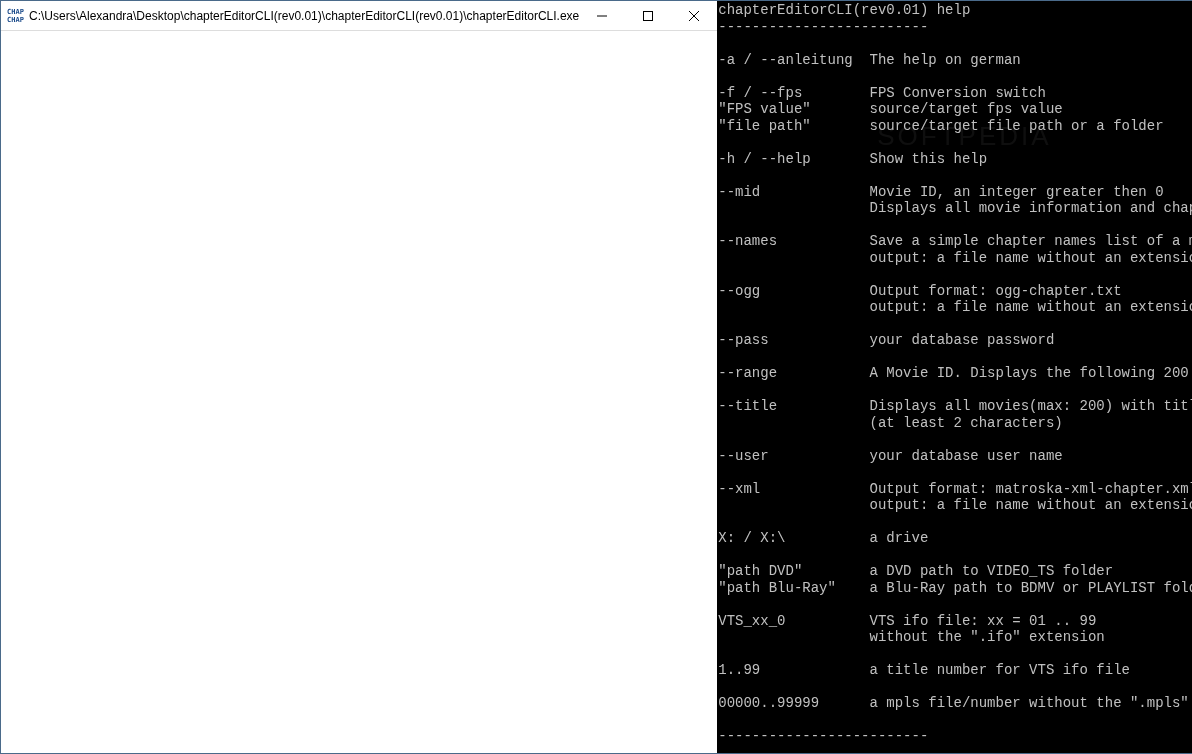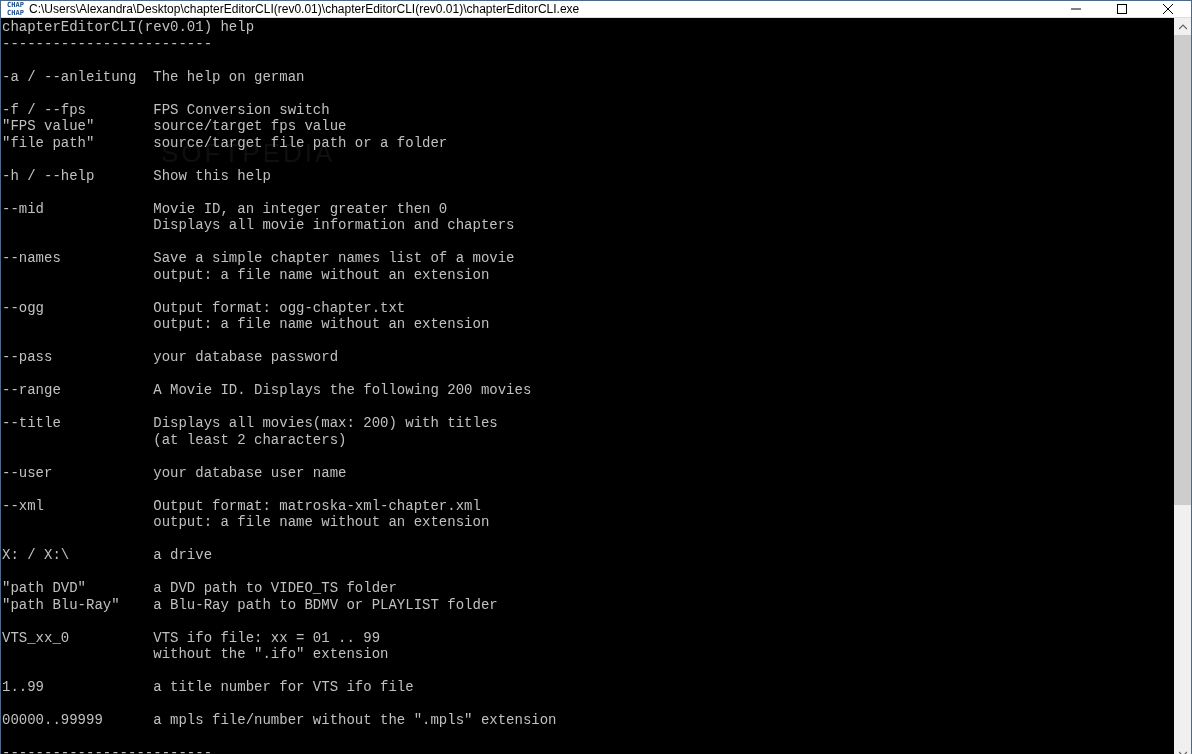--- a/index.html
+++ b/index.html
@@ -14,21 +14,21 @@
     height: 754px;
     overflow: hidden;
     position: relative;
   }
   .window {
     width: 1192px;
     height: 754px;
     border: 1px solid #4a6a8a;
     background: #fff;
     display: flex;
-    flex-direction: column;
+    flex-direction: row;
   }
   .titlebar {
     height: 30px;
     background: #fff;
     display: flex;
     align-items: center;
     border-bottom: 1px solid #ddd;
   }
   .titlebar-icon {
     width: 16px;

